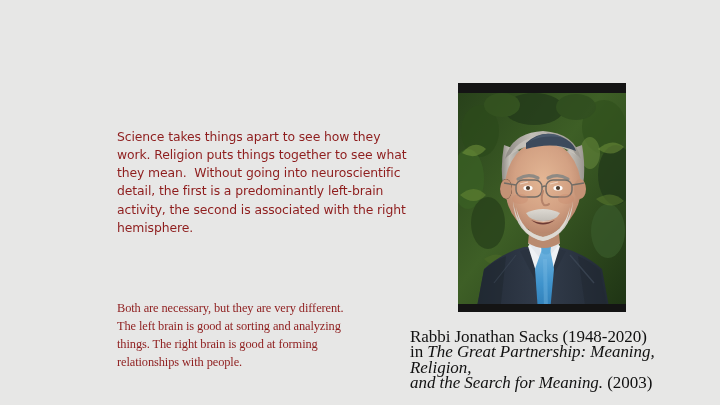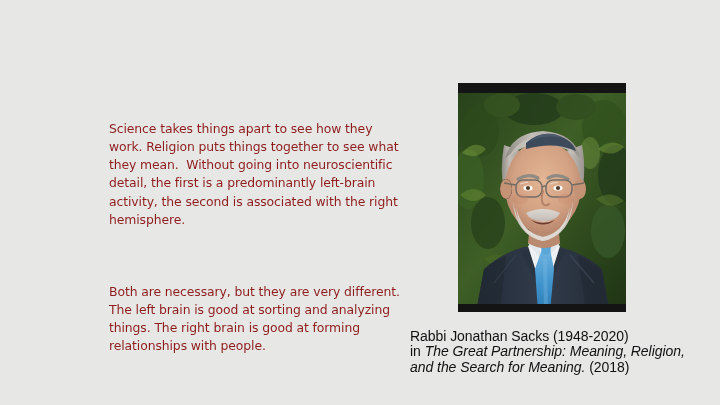--- a/index.html
+++ b/index.html
@@ -29,25 +29,26 @@
     top: 84px;
     width: 345px;
     color: #8e1d1d;
     font-family: "DejaVu Sans", sans-serif;
     font-size: 12.4px;
     line-height: 18.1px;
     letter-spacing: -0.1px;
     white-space: pre-wrap;
   }
   #quote-block .para {
-    margin: 0;
+    margin: 8px;
     white-space: pre-wrap;
   }
   #quote-block .para + .para {
     margin-top: 18.1px;
+    font-family: Liberation Serif, serif;
   }
 
   
   #portrait-figure {
     position: absolute;
     left: 458px;
     top: 83px;
     width: 168px;
     height: 229px;
     overflow: hidden;
@@ -61,22 +62,22 @@
     display: block;
   }
 
   
   #attribution {
     position: absolute;
     left: 410px;
     top: 329px;
     width: 295px;
     color: #111111;
-    font-family: Liberation Sans, sans-serif;
-    font-size: 14px;
+    font-family: Liberation Serif, serif;
+    font-size: 17px;
     line-height: 15.4px;
     letter-spacing: -0.05px;
   }
   #attribution .attr-line {
     margin: 0;
     white-space: pre-wrap;
   }
   #attribution .title-italic {
     font-style: italic;
   }
@@ -227,16 +228,16 @@
       <ellipse cx="108" cy="116" rx="8" ry="5" fill="#c98a6e" opacity="0.35"></ellipse>
 
       <rect x="0" y="0" width="168" height="10" fill="#141414"></rect>
       <rect x="0" y="221" width="168" height="8" fill="#141414"></rect>
     </svg>
   </div>
 
   <div id="attribution">
     <p class="attr-line">Rabbi Jonathan Sacks (1948-2020)</p>
     <p class="attr-line"><span>in </span><span class="title-italic">The Great Partnership: Meaning, Religion,</span></p>
-    <p class="attr-line"><span class="title-italic">and the Search for Meaning.</span><span> (2018)</span></p>
+    <p class="attr-line"><span class="title-italic">and the Search for Meaning.</span><span> (2003)</span></p>
   </div>
 
 </div>
 
 </body></html>

